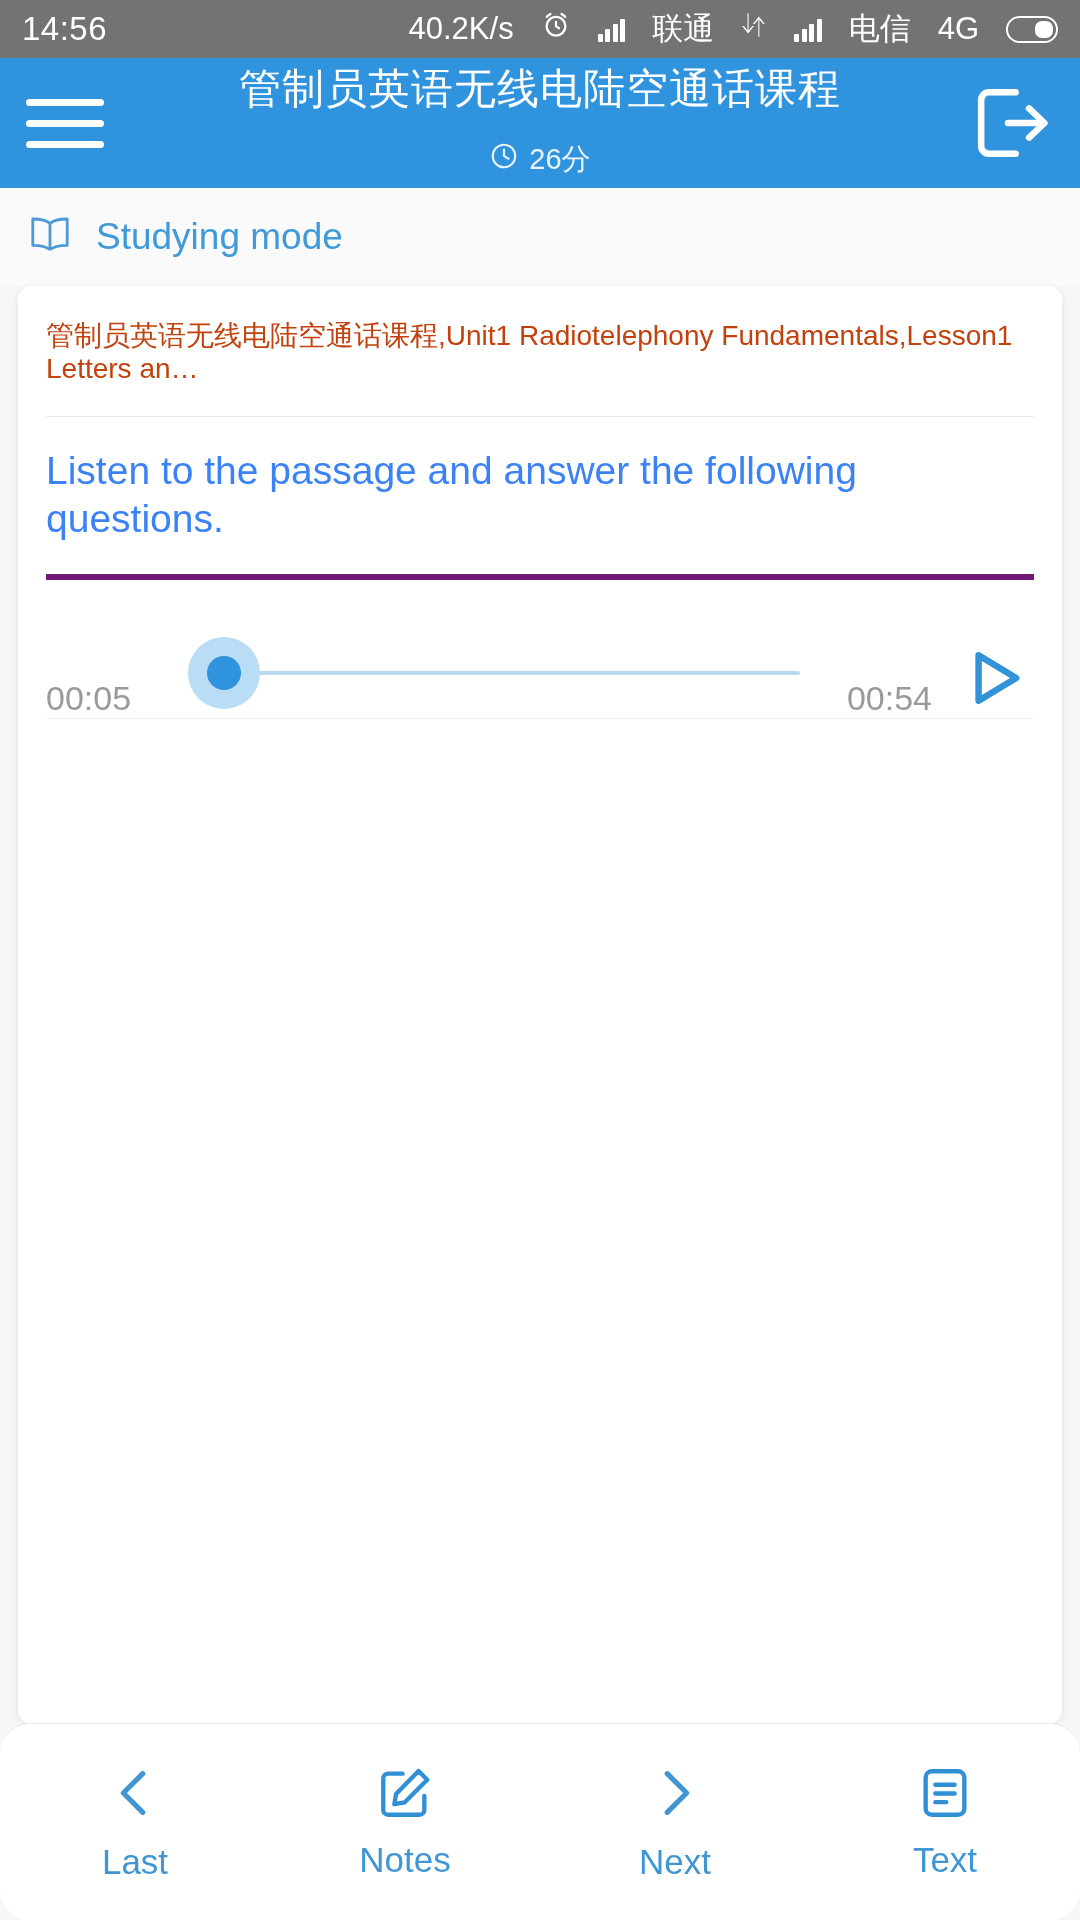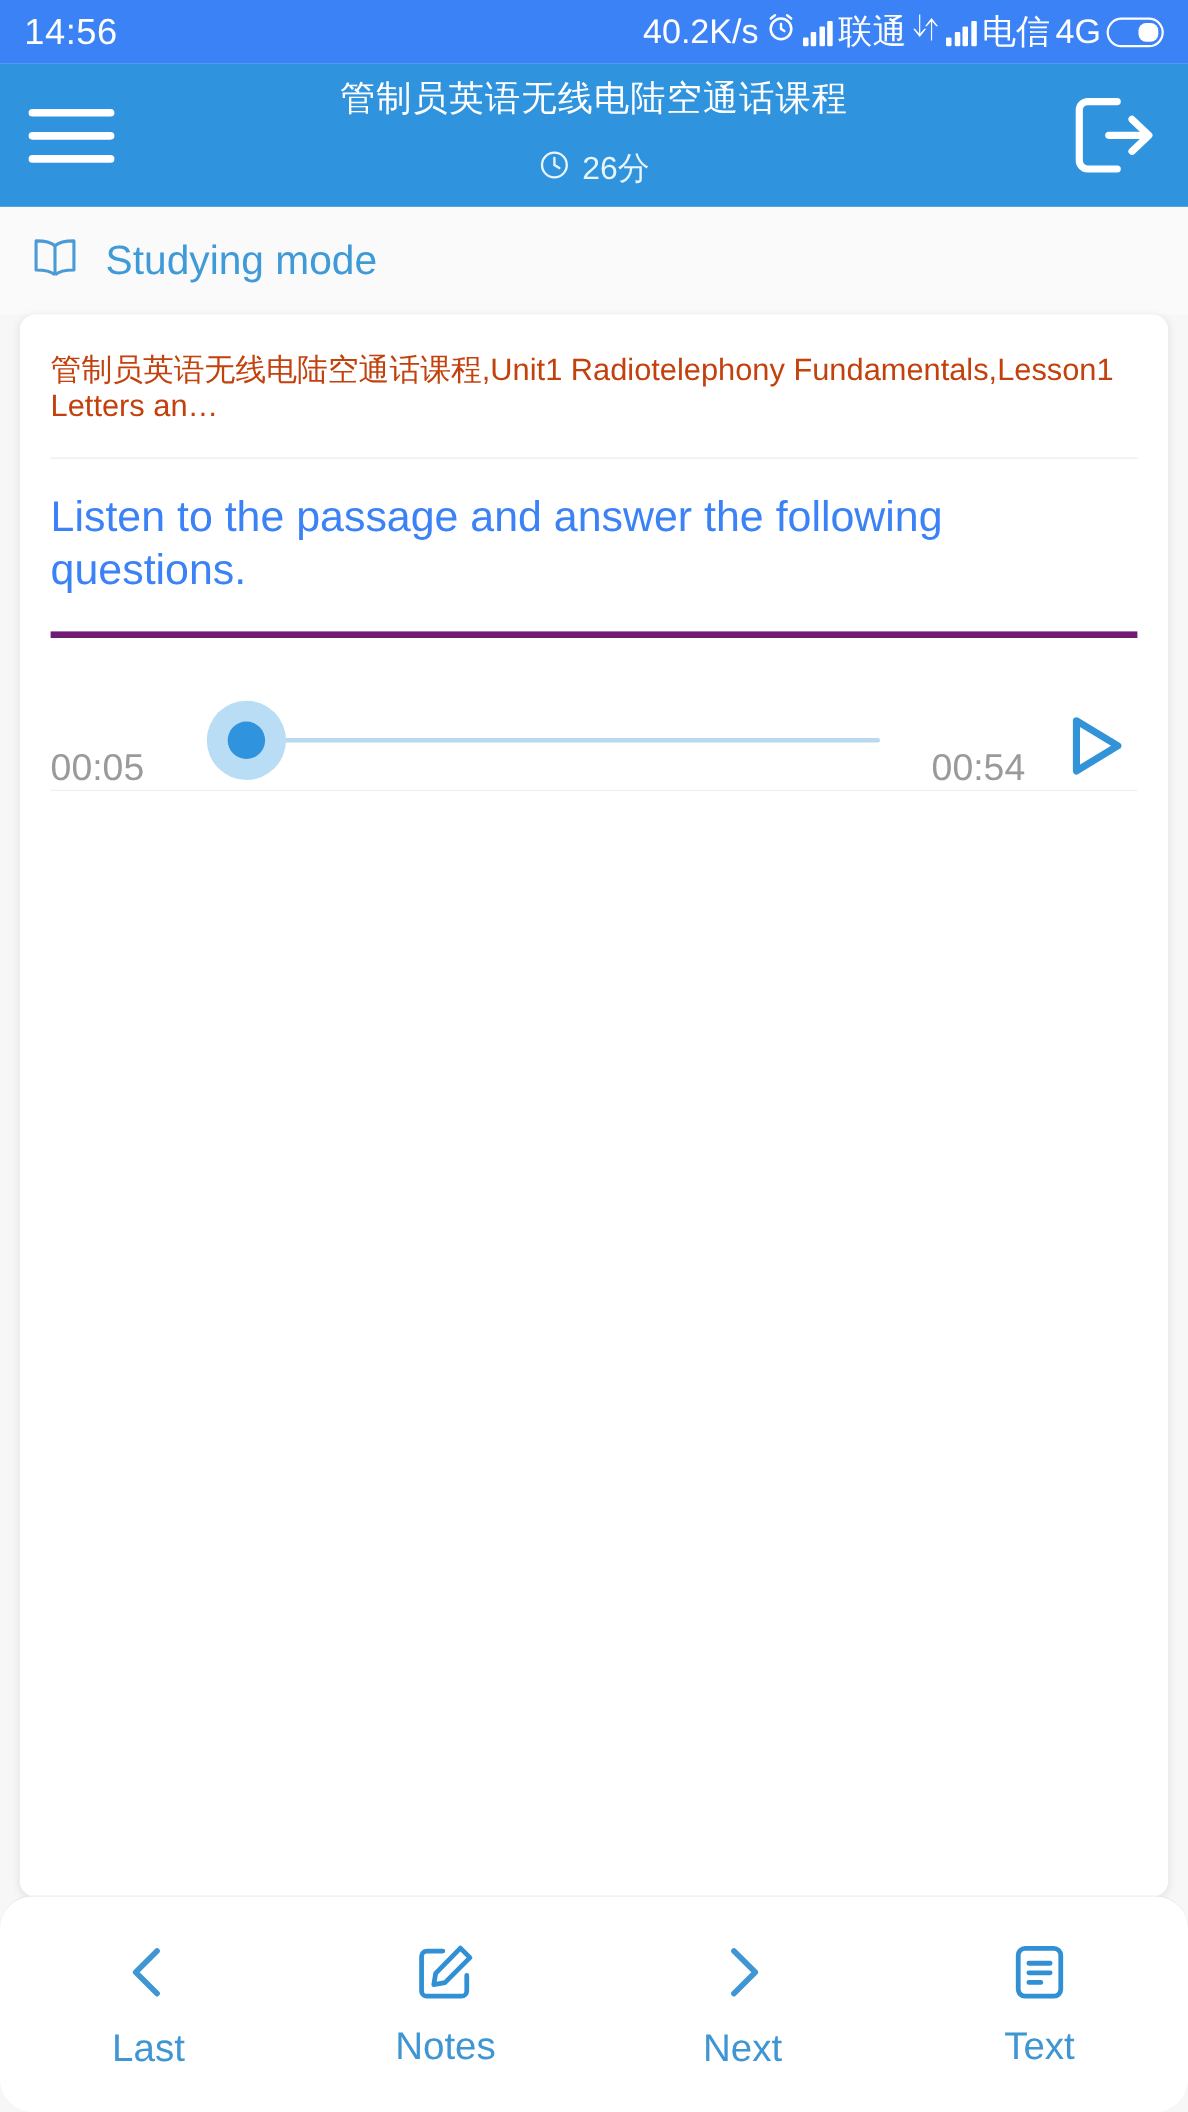--- a/index.html
+++ b/index.html
@@ -11,36 +11,36 @@
     height: 1920px;
     background: #f7f7f7;
     font-family: "Liberation Sans", "DejaVu Sans", sans-serif;
     overflow: hidden;
     position: relative;
   }
 
   
   #status-bar {
     height: 58px;
-    background: #3b82f6;
+    background: #737373;
     display: flex;
     align-items: center;
     padding: 0 22px;
     box-sizing: border-box;
     color: #ffffff;
   }
   #status-clock {
     font-size: 33px;
     letter-spacing: 0.5px;
   }
   #status-right {
     margin-left: auto;
     display: flex;
     align-items: center;
-    gap: 5px;
+    gap: 27px;
     font-size: 31px;
   }
   .sb-text { white-space: nowrap; }
   .sig-bars {
     display: inline-flex;
     align-items: flex-end;
     gap: 2.5px;
     height: 26px;
   }
   .sig-bars i {
@@ -104,21 +104,21 @@
     position: absolute;
     left: 0; right: 0; top: 0; bottom: 0;
     display: flex;
     flex-direction: column;
     align-items: center;
     justify-content: center;
     pointer-events: none;
   }
   #app-title {
     color: #ffffff;
-    font-size: 32px;
+    font-size: 42px;
     line-height: 1.1;
     letter-spacing: 1px;
     white-space: nowrap;
   }
   #app-subtitle-row {
     display: flex;
     align-items: center;
     gap: 10px;
     margin-top: 27px;
     color: #eaf4fb;

